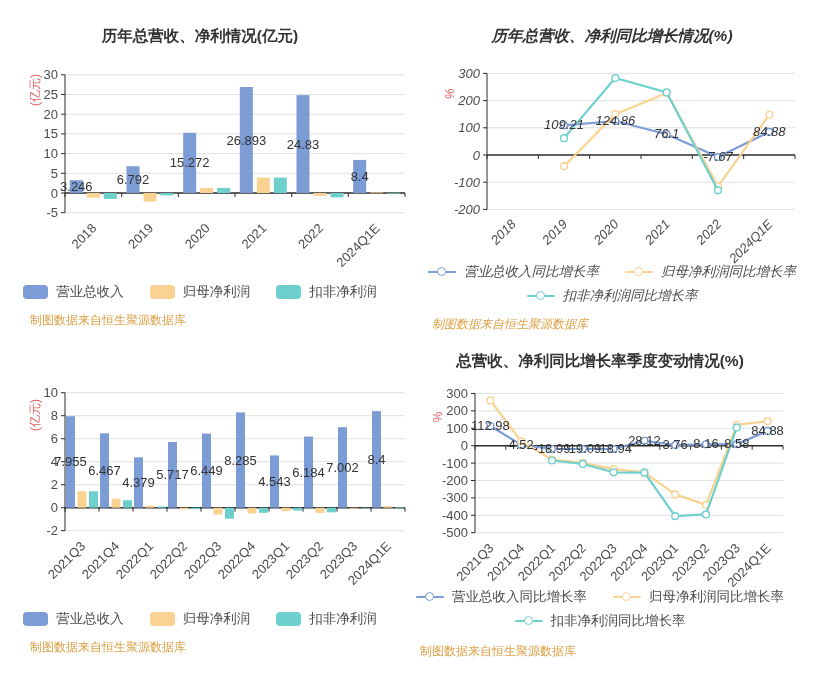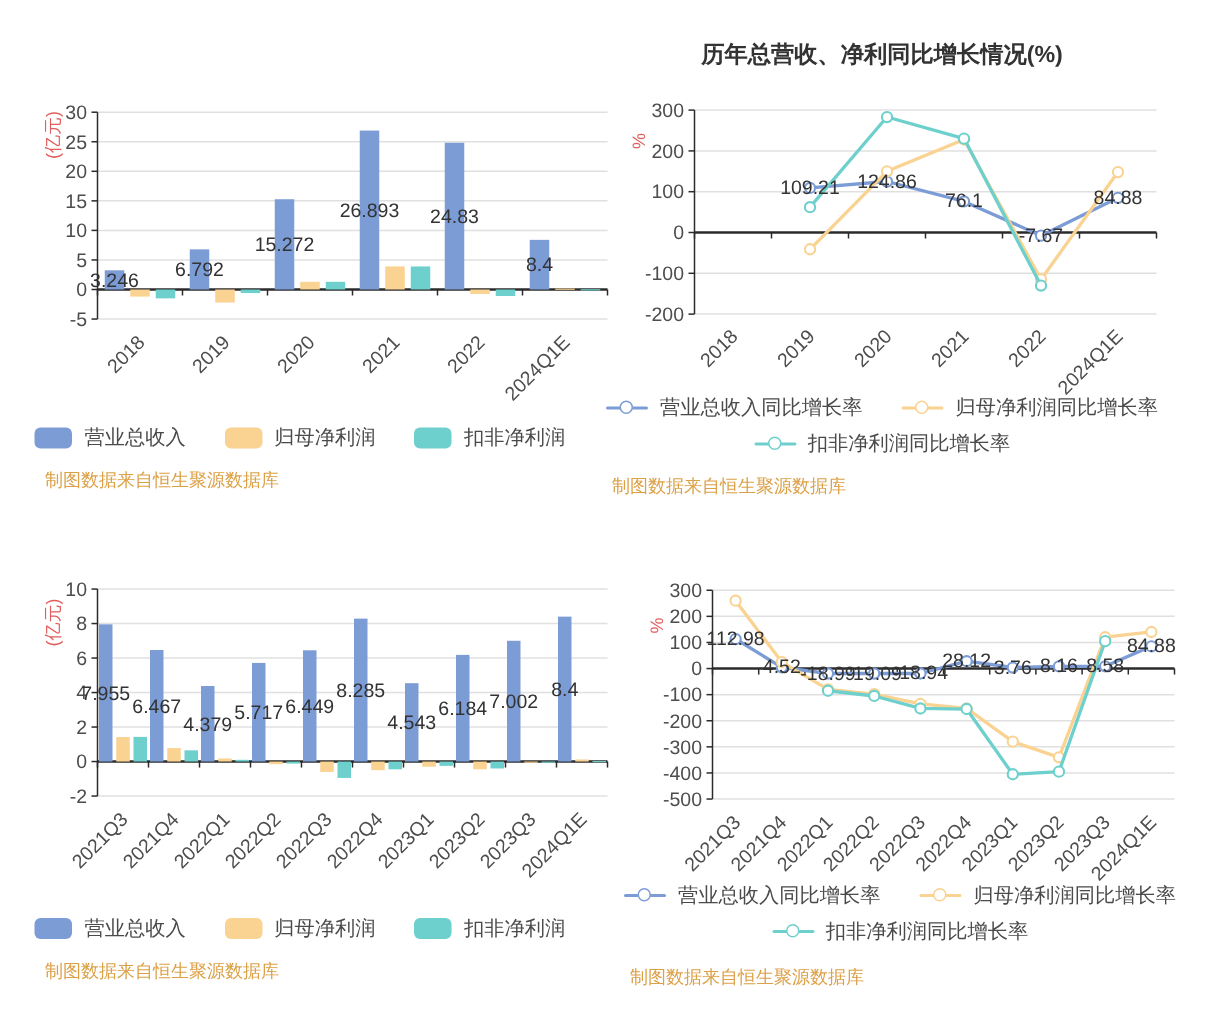--- a/index.html
+++ b/index.html
@@ -1,20 +1,20 @@
 <!DOCTYPE html>
 <html><head>
 <meta charset="utf-8">
 <style>
   html,body{margin:0;padding:0;background:#fff;}
   .canvas{position:relative;width:821px;height:690px;background:#ffffff;
           font-family:"Liberation Sans","DejaVu Sans",sans-serif;overflow:hidden;}
   .panel{position:absolute;}
   .panel-tl{left:30px;top:20px;width:390px;height:325px;}
-  .panel-tr{left:408px;top:20px;width:390px;height:325px;}
+  .panel-tr{left:432px;top:20px;width:390px;height:325px;font-style:italic;}
   .panel-bl{left:30px;top:345px;width:390px;height:345px;}
   .panel-br{left:420px;top:345px;width:390px;height:345px;}
   .chart-title{position:absolute;top:6px;left:0;text-align:center;
                font-weight:bold;font-size:15.5px;color:#333;}
   .panel-left  .chart-title,.panel-left  .legend,.panel-left  .source{width:340px;}
   .panel-right .chart-title,.panel-right .legend,.panel-right .source{width:360px;}
   svg.plot{position:absolute;left:0;top:30px;overflow:visible;}
   .legend{position:absolute;left:0;display:flex;flex-direction:column;gap:6px;align-items:center;}
   .panel-tl .legend{top:263px;}
   .panel-tr .legend{top:243px;}
@@ -32,20 +32,21 @@
   .panel-tr .source{top:296px;}
   .panel-bl .source{top:294px;}
   .panel-br .source{top:298px;}
 </style>
 </head>
 <body>
 
 <div class="canvas">
 
   <div class="panel panel-tl panel-left">
+    <div class="chart-title">历年总营收、净利情况(亿元)</div>
     <svg class="plot" width="390" height="218">
         <g>
           <line x1="35" x2="375" y1="24.799999999999997" y2="24.799999999999997" stroke="#E0E0E0" stroke-width="1"></line>
           <line x1="35" x2="375" y1="44.5" y2="44.5" stroke="#E0E0E0" stroke-width="1"></line>
           <line x1="35" x2="375" y1="64.2" y2="64.2" stroke="#E0E0E0" stroke-width="1"></line>
           <line x1="35" x2="375" y1="83.9" y2="83.9" stroke="#E0E0E0" stroke-width="1"></line>
           <line x1="35" x2="375" y1="103.6" y2="103.6" stroke="#E0E0E0" stroke-width="1"></line>
           <line x1="35" x2="375" y1="123.3" y2="123.3" stroke="#E0E0E0" stroke-width="1"></line>
           <line x1="35" x2="375" y1="162.7" y2="162.7" stroke="#E0E0E0" stroke-width="1"></line>
         </g>
@@ -348,20 +349,21 @@
           <div class="legend-item">
             <span class="sw-bar" style="background: rgb(110, 208, 205);"></span>
             <span>扣非净利润</span>
           </div>
         </div>
       </div>
     <div class="source">制图数据来自恒生聚源数据库</div>
   </div>
 
   <div class="panel panel-br panel-right">
+    <div class="chart-title">总营收、净利同比增长率季度变动情况(%)</div>
     <svg class="plot" width="390" height="218">
         <g>
           <line x1="55" x2="363" y1="18.500000000000007" y2="18.500000000000007" stroke="#E0E0E0" stroke-width="1"></line>
           <line x1="55" x2="363" y1="35.900000000000006" y2="35.900000000000006" stroke="#E0E0E0" stroke-width="1"></line>
           <line x1="55" x2="363" y1="53.300000000000004" y2="53.300000000000004" stroke="#E0E0E0" stroke-width="1"></line>
           <line x1="55" x2="363" y1="88.1" y2="88.1" stroke="#E0E0E0" stroke-width="1"></line>
           <line x1="55" x2="363" y1="105.5" y2="105.5" stroke="#E0E0E0" stroke-width="1"></line>
           <line x1="55" x2="363" y1="122.9" y2="122.9" stroke="#E0E0E0" stroke-width="1"></line>
           <line x1="55" x2="363" y1="140.3" y2="140.3" stroke="#E0E0E0" stroke-width="1"></line>
           <line x1="55" x2="363" y1="157.7" y2="157.7" stroke="#E0E0E0" stroke-width="1"></line>

